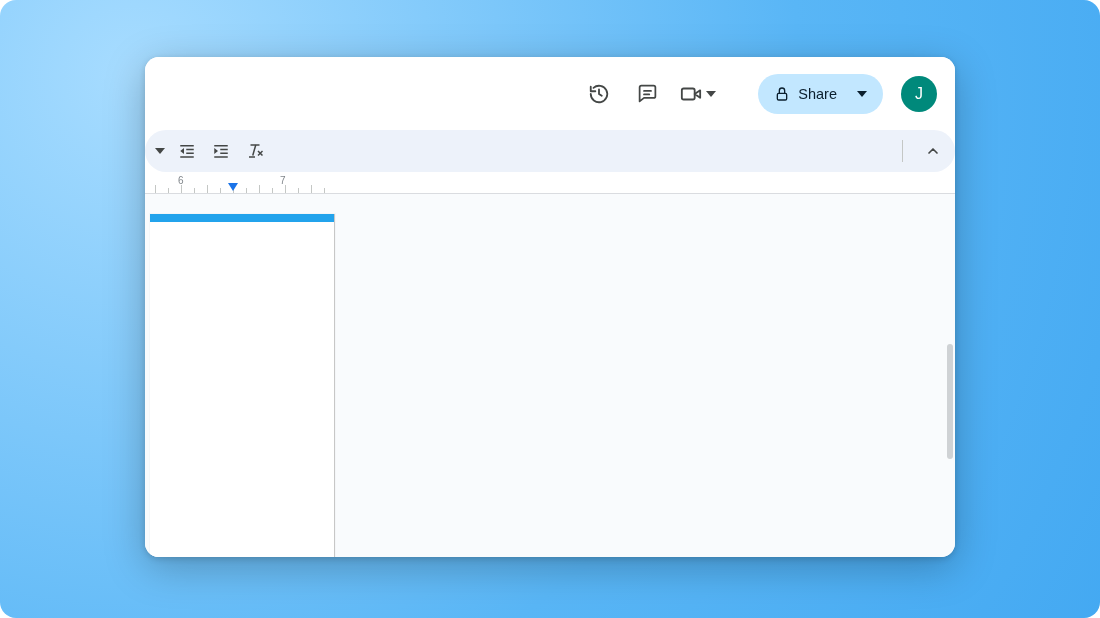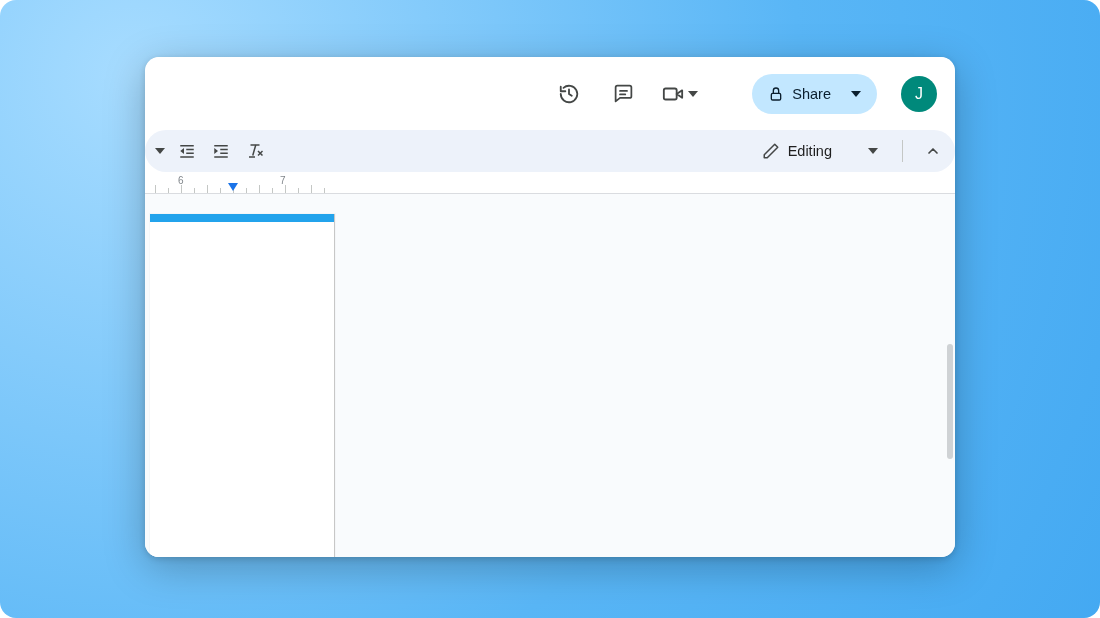--- a/index.html
+++ b/index.html
@@ -17,23 +17,22 @@
     background: #fff;
     border-radius: 14px;
     box-shadow: 0 10px 40px rgba(0,0,0,0.25), 0 2px 6px rgba(0,0,0,0.15);
     overflow: hidden;
   }
   
   .topbar {
     height: 73px;
     display: flex; align-items: center; justify-content: flex-end;
     padding: 0 18px 0 0;
-    gap: 24px;
+    gap: 18px;
     background: #fff;
-    border-radius: 15px;
   }
   .icon-btn {
     display: flex; align-items: center; justify-content: center;
     width: 30px; height: 30px;
     color: #444746;
     cursor: pointer;
   }
   .meet-group {
     display: flex; align-items: center; gap: 4px;
     color: #444746;
@@ -235,33 +234,20 @@
               <path d="M6 4h12"></path>
               <path d="M13 4l-4 14"></path>
               <line x1="4" y1="20" x2="12" y2="20"></line>
               <line x1="16" y1="12" x2="22" y2="18"></line>
               <line x1="22" y1="12" x2="16" y2="18"></line>
             </svg>
           </span>
         </div>
       </div>
       <div class="tb-right">
-        <div class="mode-btn">
-          <span>
-            <svg width="18" height="18" viewBox="0 0 24 24" fill="none" stroke="#444746" stroke-width="2" stroke-linecap="round" stroke-linejoin="round">
-              <path d="M17 3l4 4L7 21H3v-4L17 3z"></path>
-            </svg>
-          </span>
-          <span>Editing</span>
-          <span class="dropdown-small" style="margin-left:28px">
-            <svg width="10" height="10" viewBox="0 0 10 10">
-                <polygon points="0,2 10,2 5,8" fill="#444746"></polygon>
-              </svg>
-          </span>
-        </div>
         <div class="tb-sep"></div>
         <div class="tb-icon">
           <span>
             <svg width="16" height="16" viewBox="0 0 24 24" fill="none" stroke="#444746" stroke-width="2.5" stroke-linecap="round" stroke-linejoin="round">
               <polyline points="6 15 12 9 18 15"></polyline>
             </svg>
           </span>
         </div>
       </div>
     </div>

